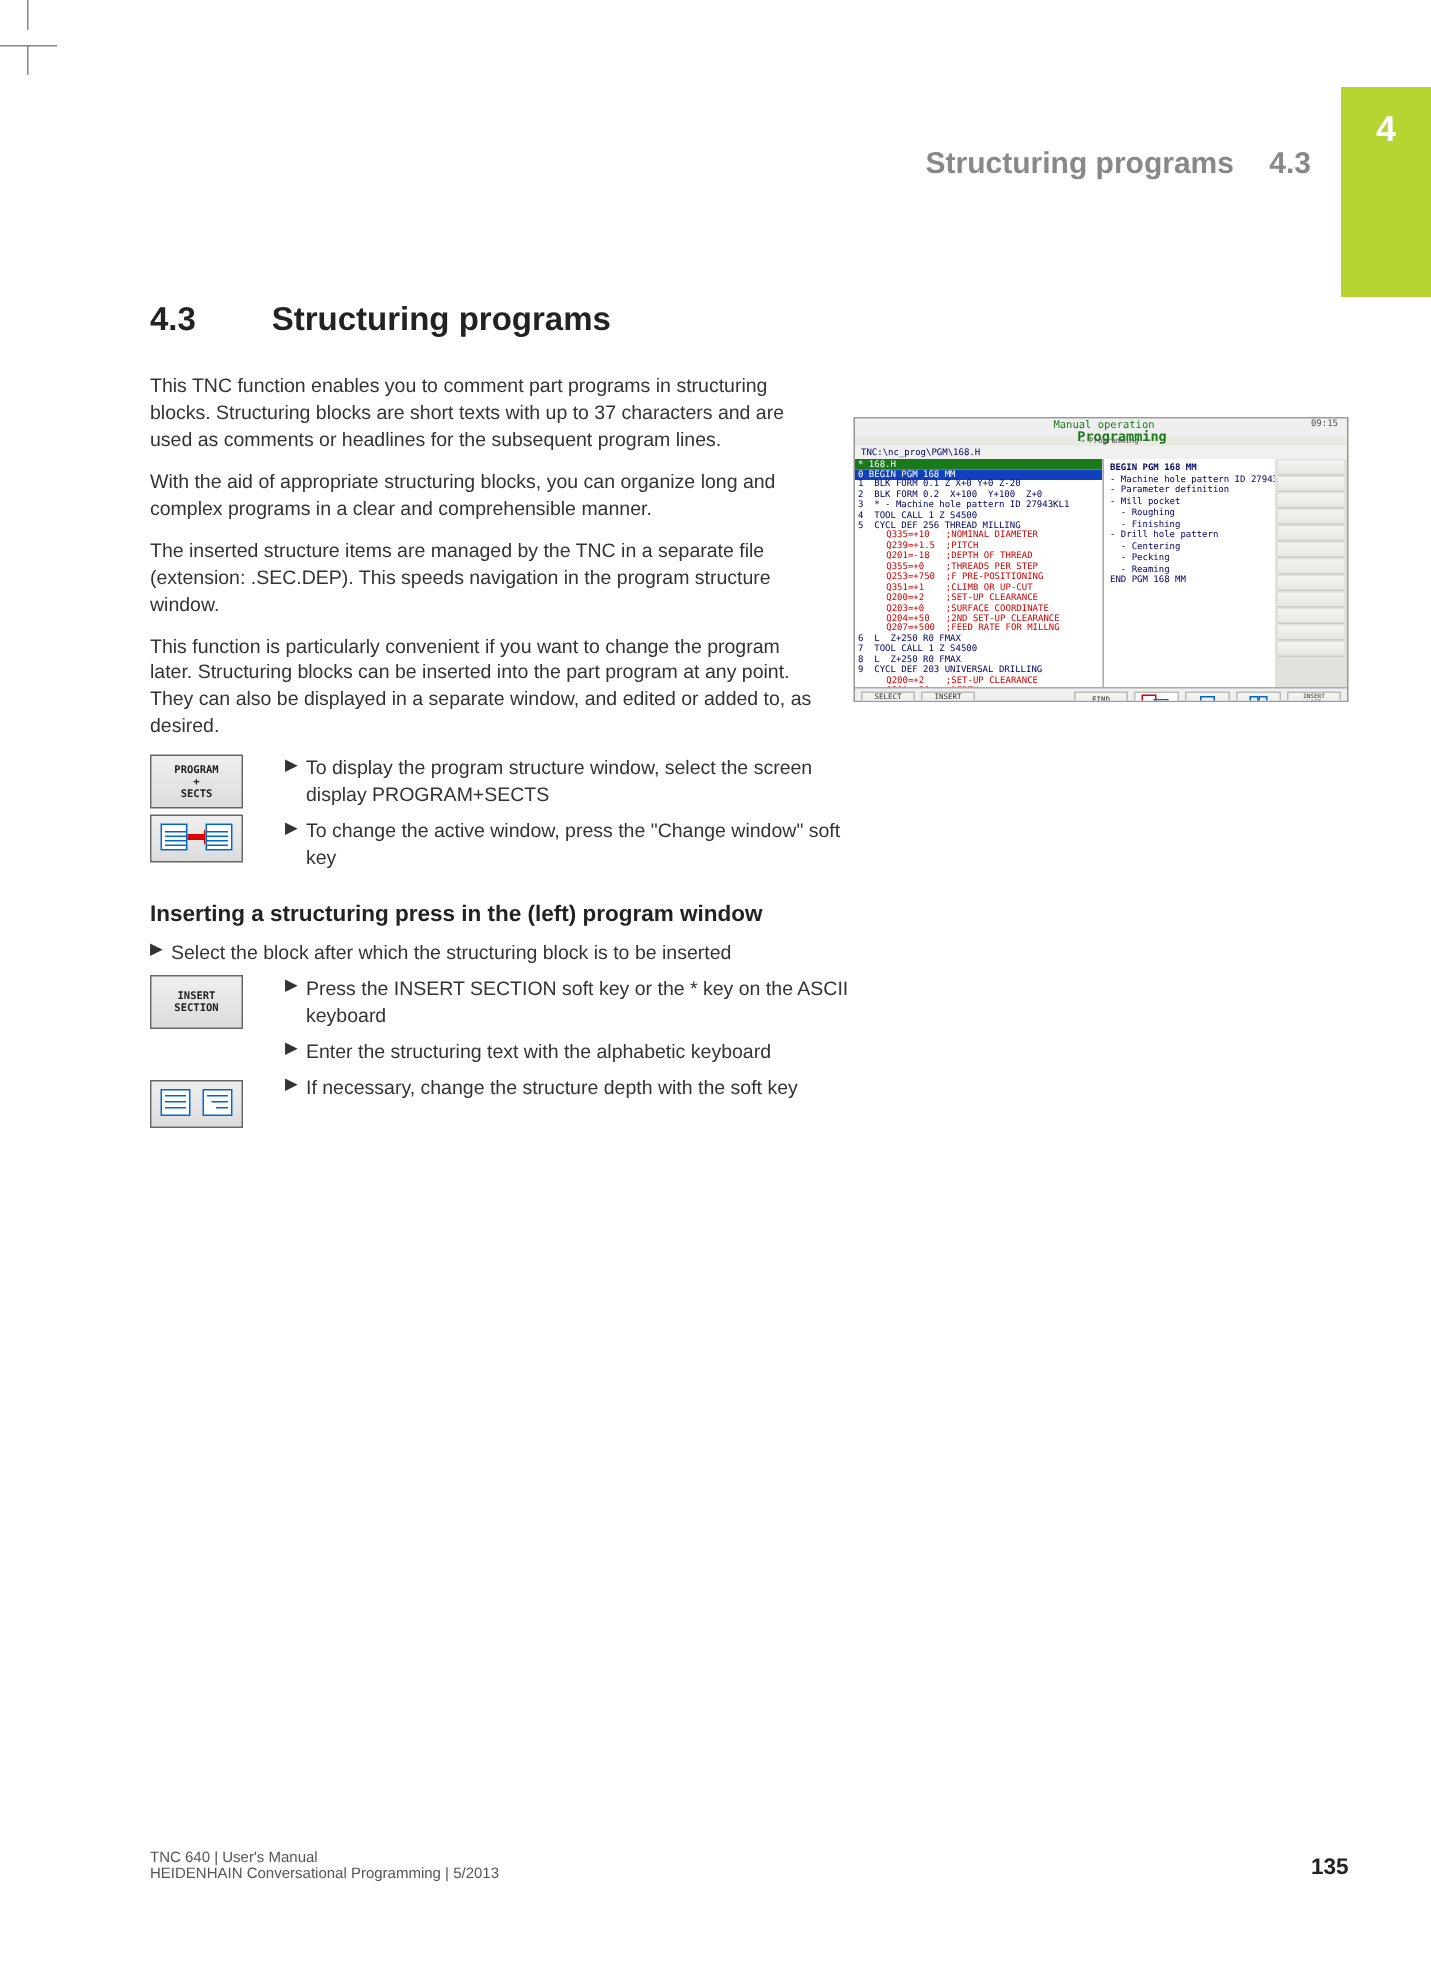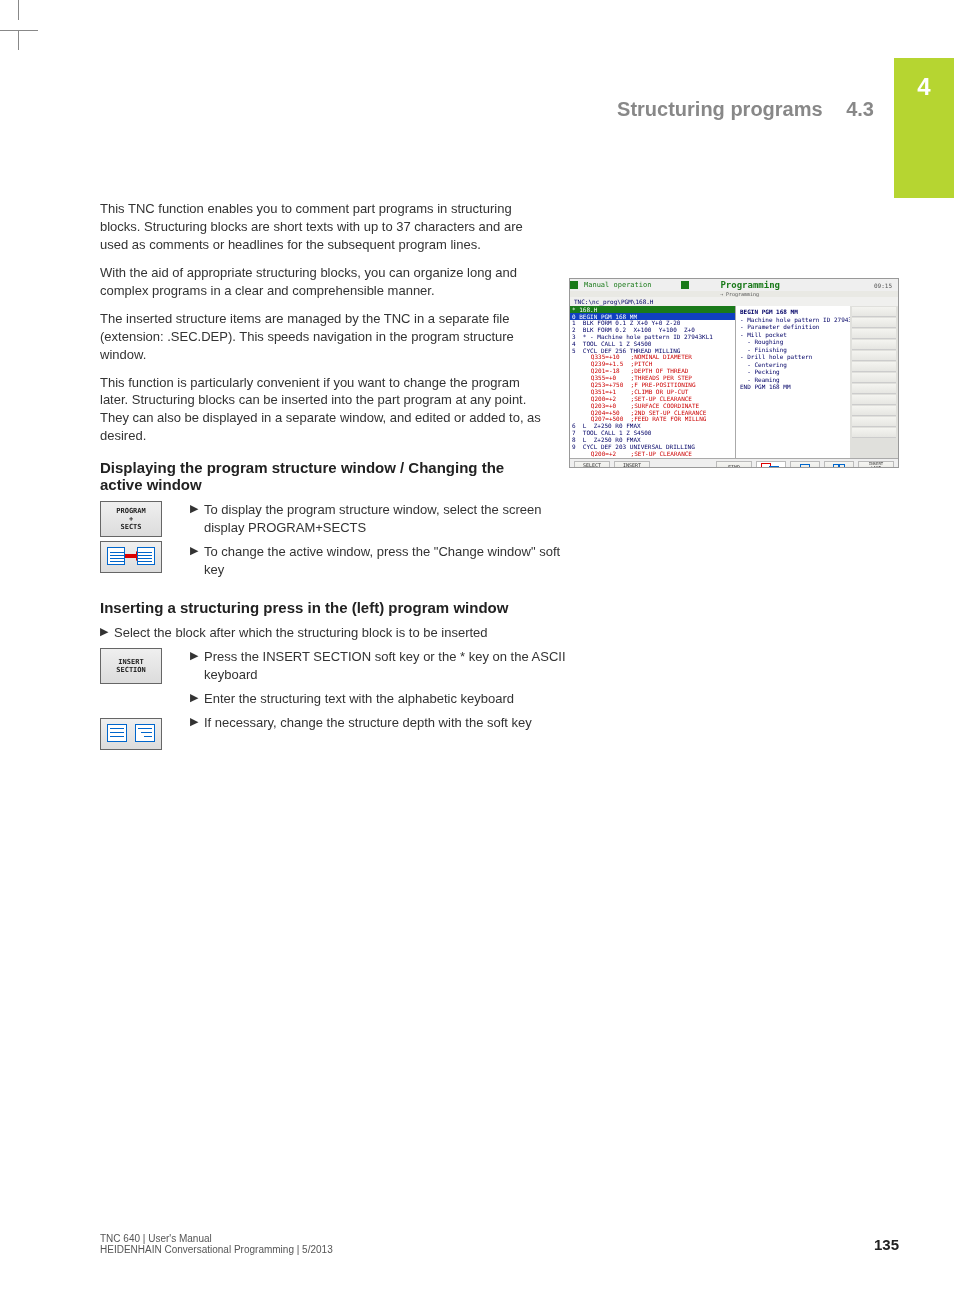--- a/index.html
+++ b/index.html
@@ -164,20 +164,21 @@
     background: #e9e9e4;
     font-family: monospace;
     font-size: 6px;
     overflow: hidden;
   }
   .fig-top {
     height: 12px;
     background: #efefef;
     display:flex;
     align-items:center;
+    flex-direction:column;
   }
   .fig-top .mo { color:#1a7a1a; font-size:7px; margin-left:4px; }
   .fig-top .mo-ico { width:8px;height:8px;background:#1a7a1a;display:inline-block;margin-right:2px; }
   .fig-top .prg { color:#1a7a1a; font-size:9px; font-weight:bold; margin-left:28px; }
   .fig-top .prg-ico { width:8px;height:8px;background:#1a7a1a;display:inline-block;margin-right:3px; }
   .fig-top .time { position:absolute; right:6px; font-size:6px; color:#555; }
   .fig-sub { font-size:5px; color:#555; margin-left:150px; }
   .fig-path { background:#f0f0ee; font-size:6px; color:#006; padding:1px 4px; }
   .fig-body { display:flex; height:152px; }
   .fig-left { width: 165px; background:#fff; overflow:hidden; }
@@ -230,27 +231,30 @@
 <div class="crop-tl"></div>
 
 <div class="side-tab">4</div>
 
 <div class="header-bar">
   <span>Structuring programs</span>
   <span class="sec-num">4.3</span>
 </div>
 
 <div class="content">
+  <h1 class="section">
+    <span class="num">4.3</span>
+    <span>Structuring programs</span>
+  </h1>
 
   <p class="body">This TNC function enables you to comment part programs in structuring blocks. Structuring blocks are short texts with up to 37 characters and are used as comments or headlines for the subsequent program lines.</p>
   <p class="body">With the aid of appropriate structuring blocks, you can organize long and complex programs in a clear and comprehensible manner.</p>
   <p class="body">The inserted structure items are managed by the TNC in a separate file (extension: .SEC.DEP). This speeds navigation in the program structure window.</p>
   <p class="body">This function is particularly convenient if you want to change the program later. Structuring blocks can be inserted into the part program at any point. They can also be displayed in a separate window, and edited or added to, as desired.</p>
 
-  <h2 class="sub">Displaying the program structure window / Changing the active window</h2>
   <div class="instr-row">
     <div class="instr-icon">
       <div class="softkey" style="white-space:pre;">PROGRAM
 +
 SECTS</div>
       <div class="softkey-icon">
         <div class="sk-graphic">
           <div class="panel l">
               <div class="lines">
                 <span></span>

